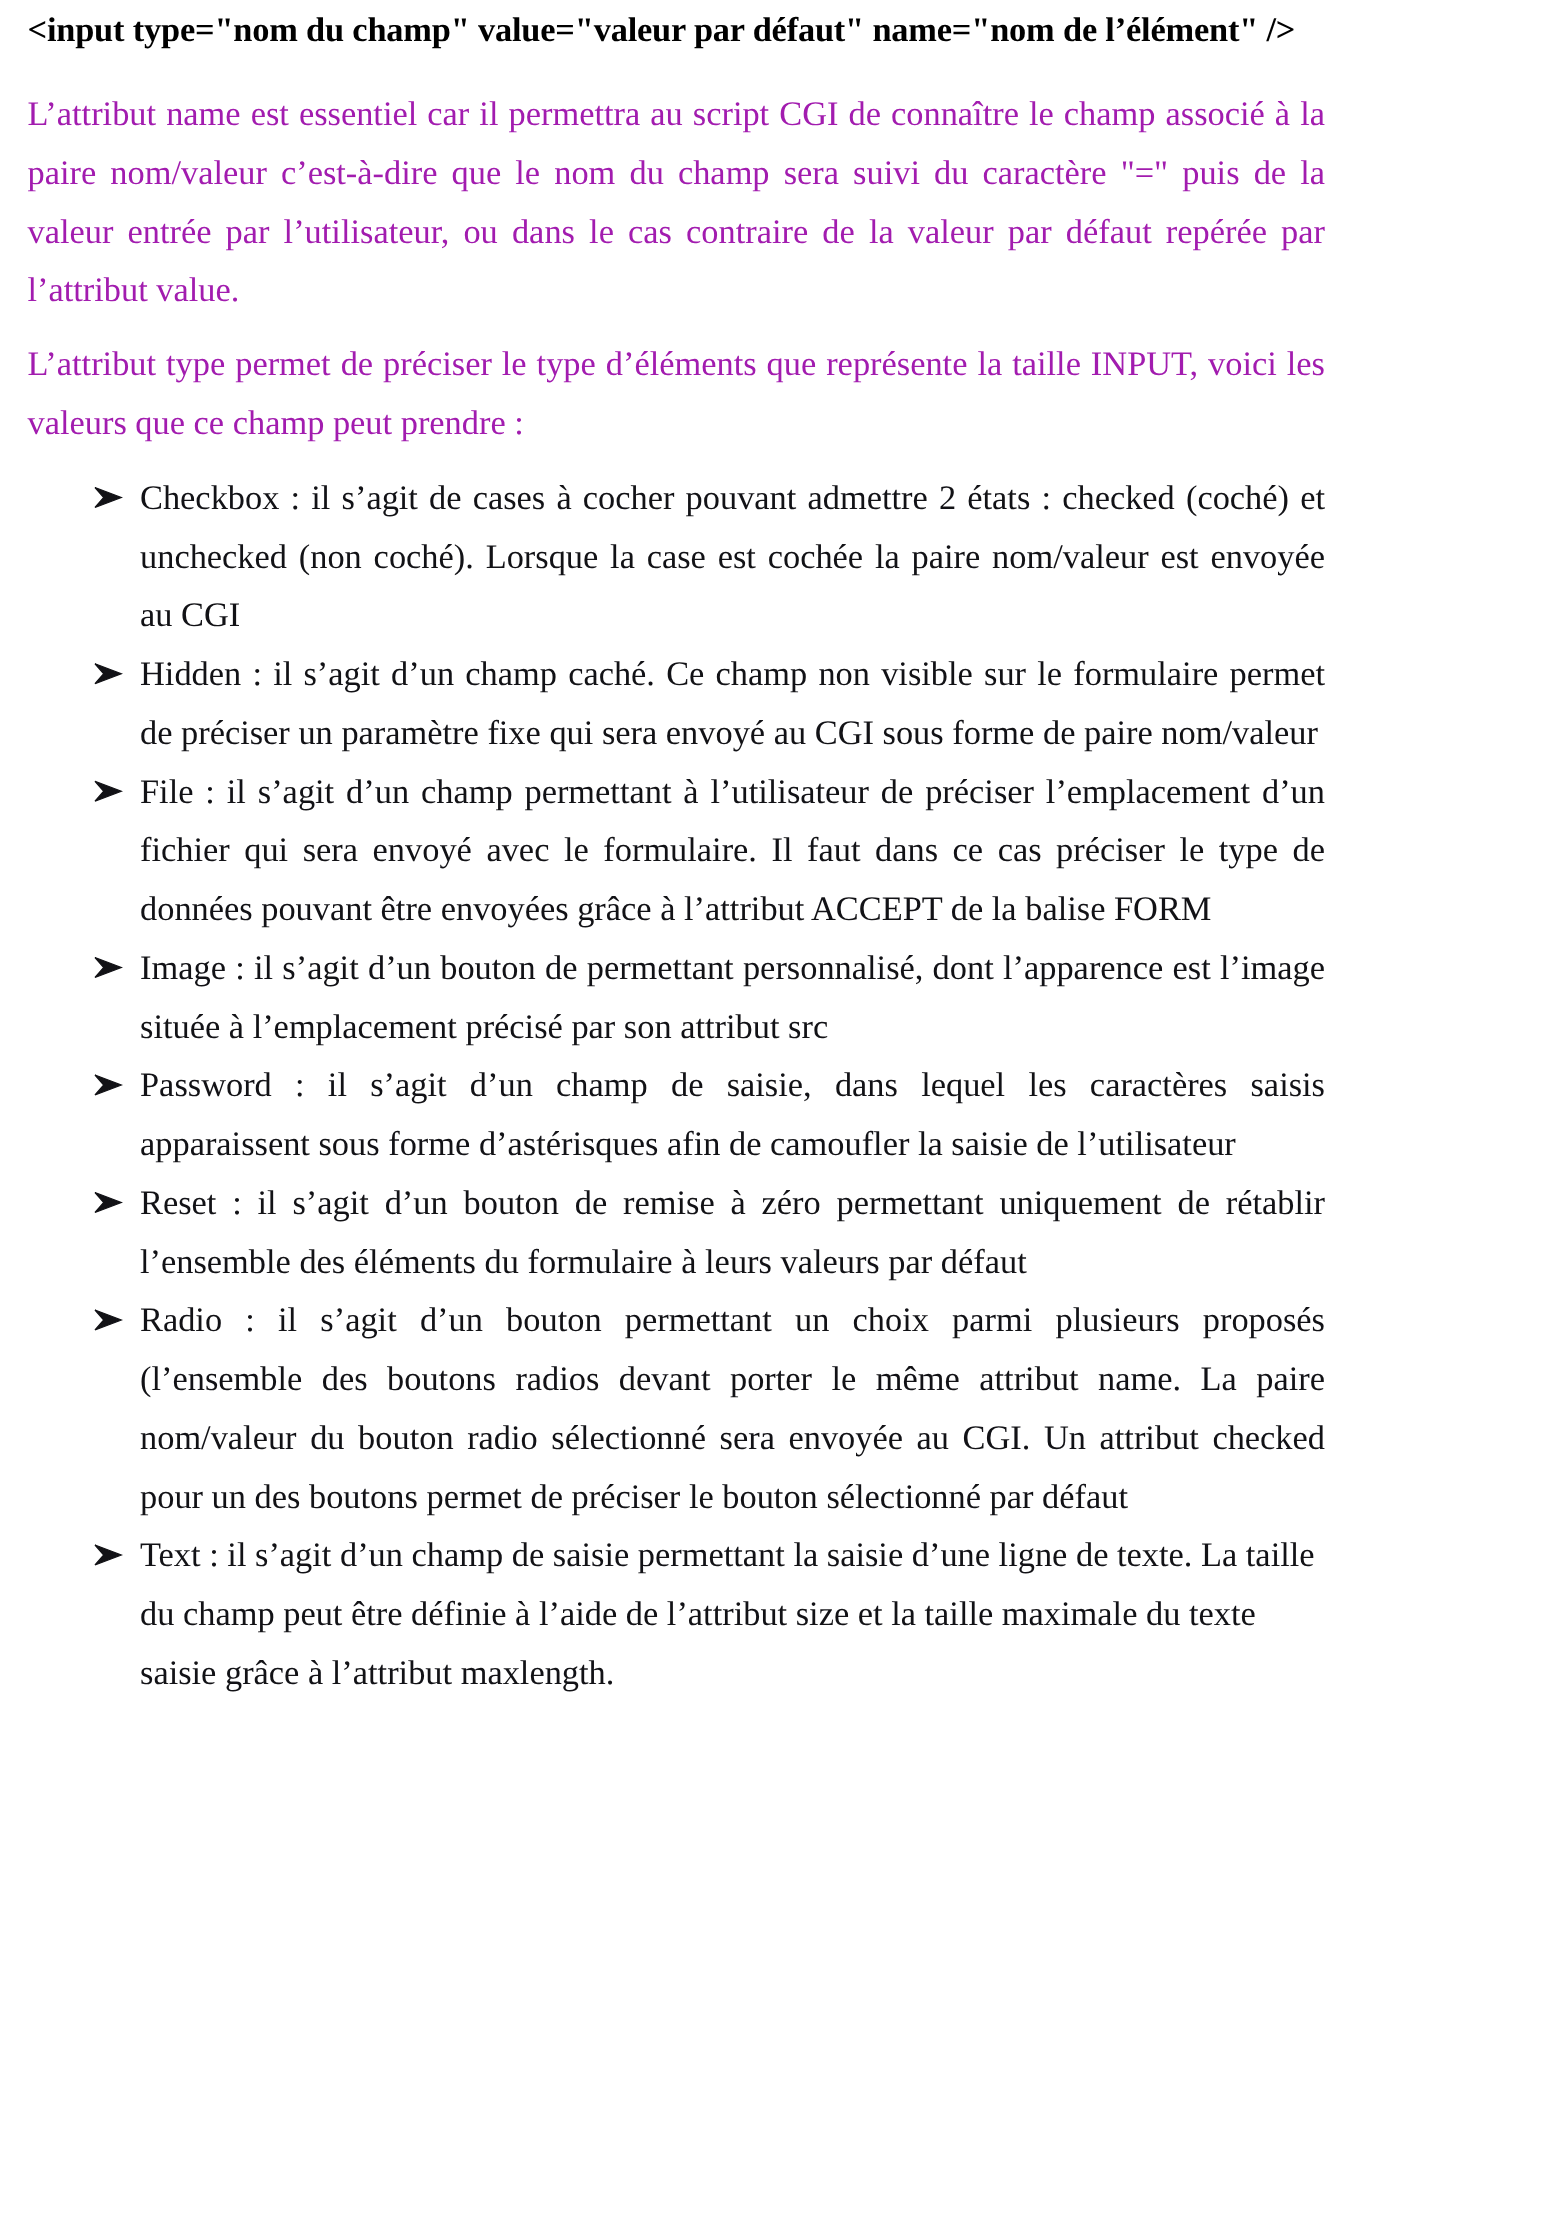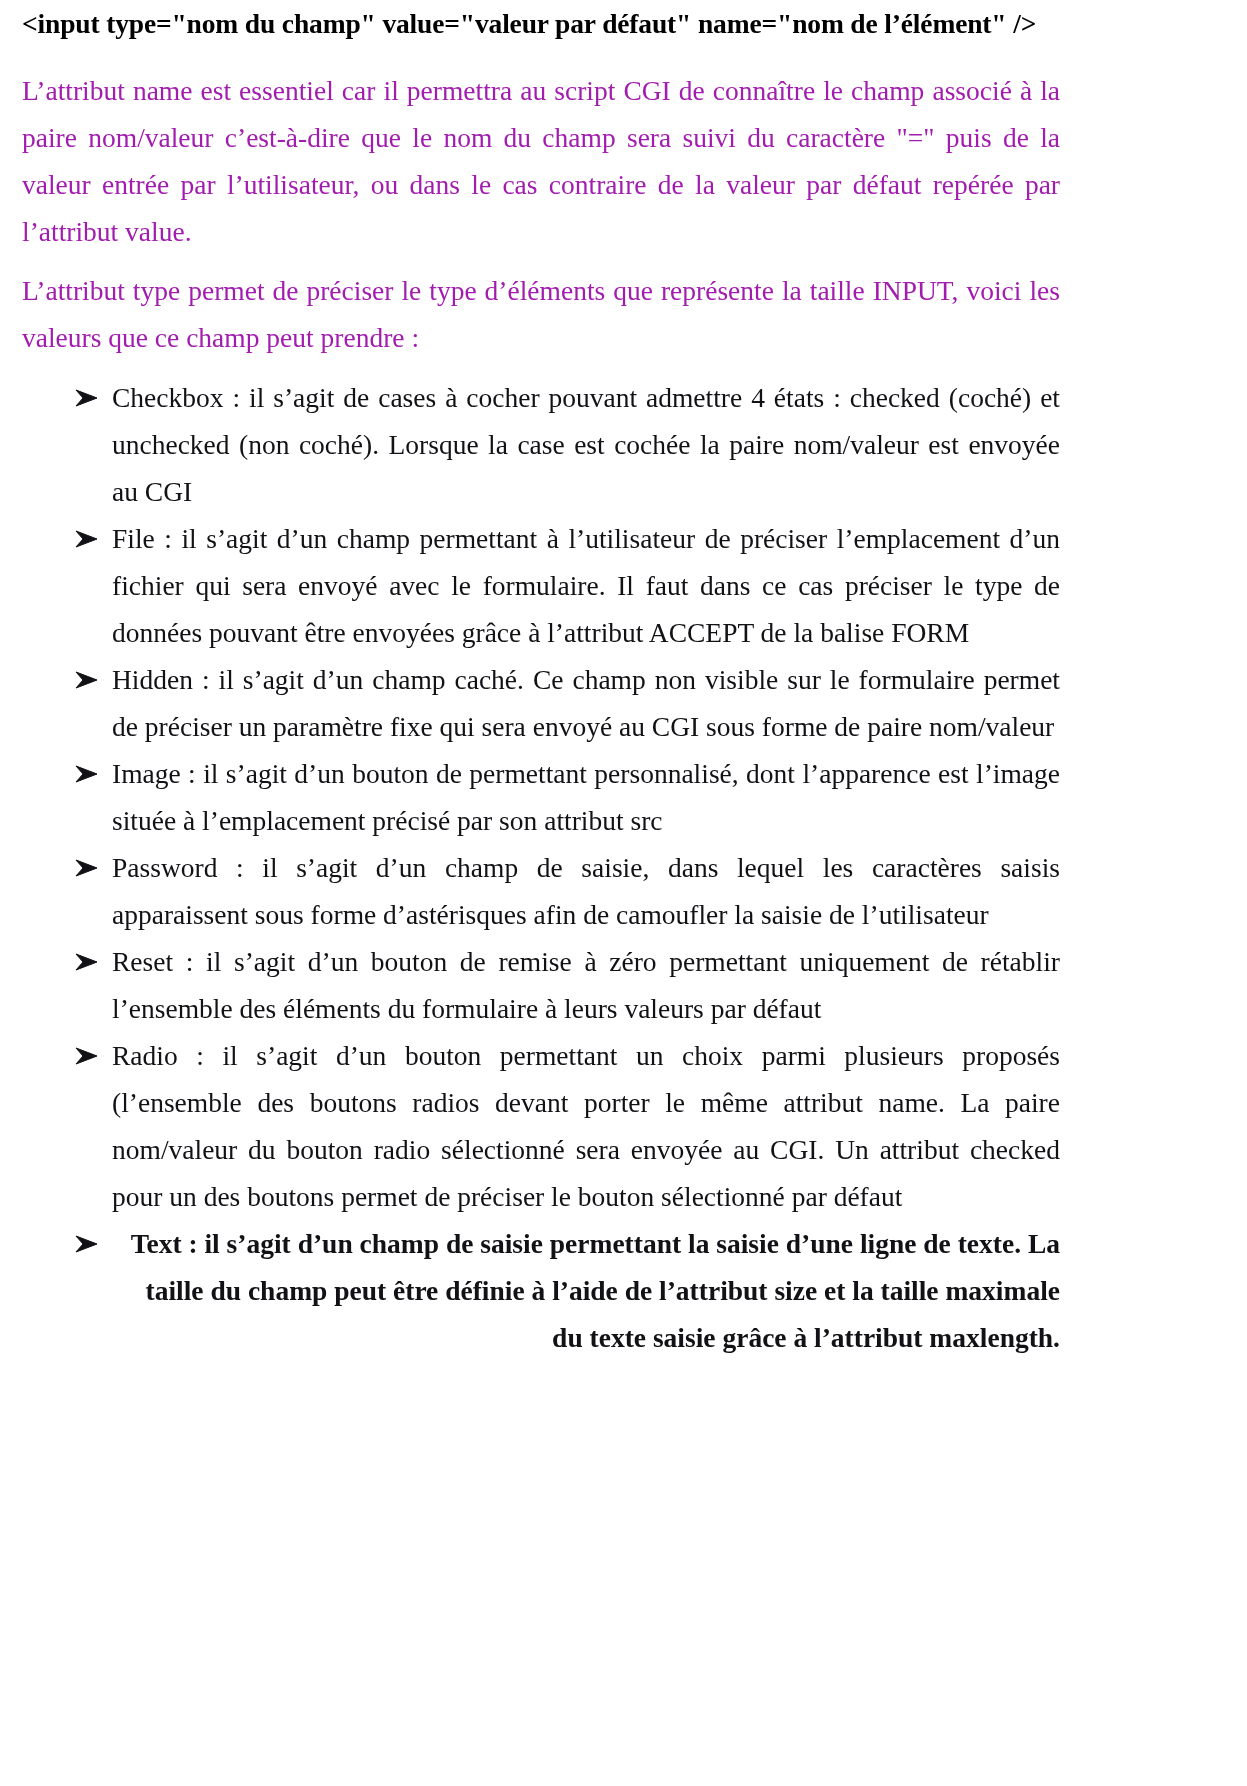--- a/index.html
+++ b/index.html
@@ -76,21 +76,21 @@
     top: 0;
     width: 30px;
     font-size: 25px;
     line-height: 47px;
     text-align: left;
     color: #121216;
     font-family: "DejaVu Sans", sans-serif;
   }
   .bullet-item .marker svg { display: block; margin-top: 15px; }
   .bullet-item .itext { display: block; }
-  .bullet-item.last .itext { text-align: right; font-weight: bold; }
+  .bullet-item.last .itext { text-align: left; }
 </style>
 </head>
 <body>
 
 <div class="page">
   <div class="content">
 
     <h1 class="code-heading">&lt;input type="nom du champ" value="valeur par défaut" name="nom de l’élément" /&gt;</h1>
 
     <p class="para p1">L’attribut name est essentiel car il permettra au script CGI de connaître le champ associé à la paire nom/valeur c’est-à-dire que le nom du champ sera suivi du caractère "=" puis de la valeur entrée par l’utilisateur, ou dans le cas contraire de la valeur par défaut repérée par l’attribut value.</p>
@@ -98,39 +98,39 @@
     <p class="para p2">L’attribut type permet de préciser le type d’éléments que représente la taille INPUT, voici les valeurs que ce champ peut prendre :</p>
 
     <ul class="bullet-list">
 
       <li class="bullet-item">
         <span class="marker">
           <svg width="26" height="18" viewBox="0 0 26 18" aria-hidden="true">
             <path d="M2 1 L23 9 L2 17 L9 9 Z" fill="#121216" stroke="#121216" stroke-width="1" stroke-linejoin="miter"></path>
           </svg>
         </span>
-        <span class="itext">Checkbox : il s’agit de cases à cocher pouvant admettre 4 états : checked (coché) et unchecked (non coché). Lorsque la case est cochée la paire nom/valeur est envoyée au CGI</span>
+        <span class="itext">Checkbox : il s’agit de cases à cocher pouvant admettre 2 états : checked (coché) et unchecked (non coché). Lorsque la case est cochée la paire nom/valeur est envoyée au CGI</span>
+      </li>
+
+      <li class="bullet-item">
+        <span class="marker">
+          <svg width="26" height="18" viewBox="0 0 26 18" aria-hidden="true">
+            <path d="M2 1 L23 9 L2 17 L9 9 Z" fill="#121216" stroke="#121216" stroke-width="1" stroke-linejoin="miter"></path>
+          </svg>
+        </span>
+        <span class="itext">Hidden : il s’agit d’un champ caché. Ce champ non visible sur le formulaire permet de préciser un paramètre fixe qui sera envoyé au CGI sous forme de paire nom/valeur</span>
       </li>
 
       <li class="bullet-item">
         <span class="marker">
           <svg width="26" height="18" viewBox="0 0 26 18" aria-hidden="true">
             <path d="M2 1 L23 9 L2 17 L9 9 Z" fill="#121216" stroke="#121216" stroke-width="1" stroke-linejoin="miter"></path>
           </svg>
         </span>
         <span class="itext">File : il s’agit d’un champ permettant à l’utilisateur de préciser l’emplacement d’un fichier qui sera envoyé avec le formulaire. Il faut dans ce cas préciser le type de données pouvant être envoyées grâce à l’attribut ACCEPT de la balise FORM</span>
-      </li>
-
-      <li class="bullet-item">
-        <span class="marker">
-          <svg width="26" height="18" viewBox="0 0 26 18" aria-hidden="true">
-            <path d="M2 1 L23 9 L2 17 L9 9 Z" fill="#121216" stroke="#121216" stroke-width="1" stroke-linejoin="miter"></path>
-          </svg>
-        </span>
-        <span class="itext">Hidden : il s’agit d’un champ caché. Ce champ non visible sur le formulaire permet de préciser un paramètre fixe qui sera envoyé au CGI sous forme de paire nom/valeur</span>
       </li>
 
       <li class="bullet-item">
         <span class="marker">
           <svg width="26" height="18" viewBox="0 0 26 18" aria-hidden="true">
             <path d="M2 1 L23 9 L2 17 L9 9 Z" fill="#121216" stroke="#121216" stroke-width="1" stroke-linejoin="miter"></path>
           </svg>
         </span>
         <span class="itext">Image : il s’agit d’un bouton de permettant personnalisé, dont l’apparence est l’image située à l’emplacement précisé par son attribut src</span>
       </li>

